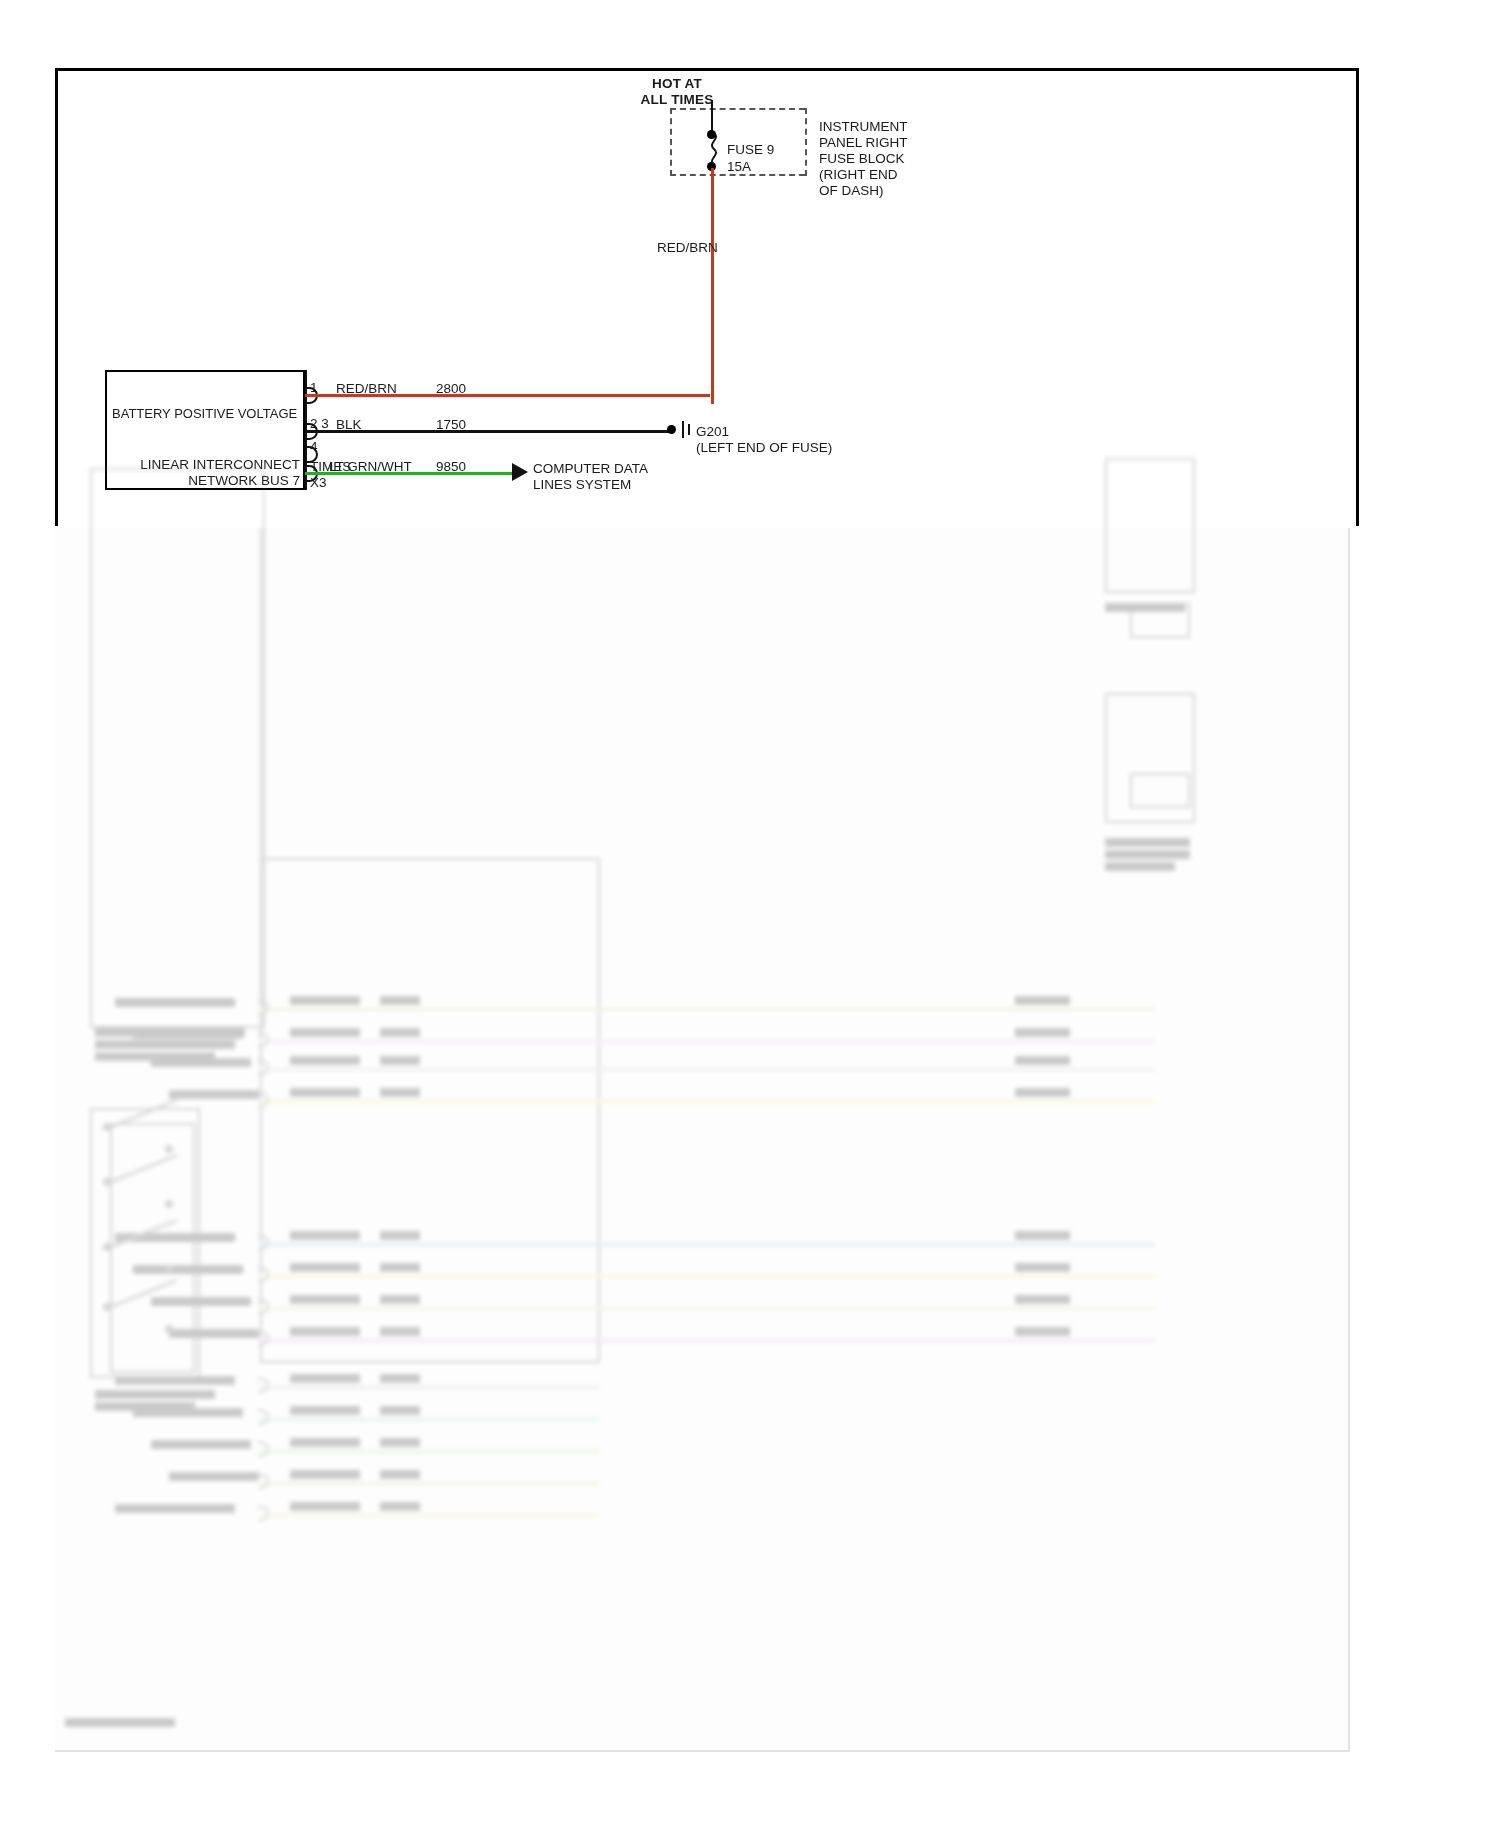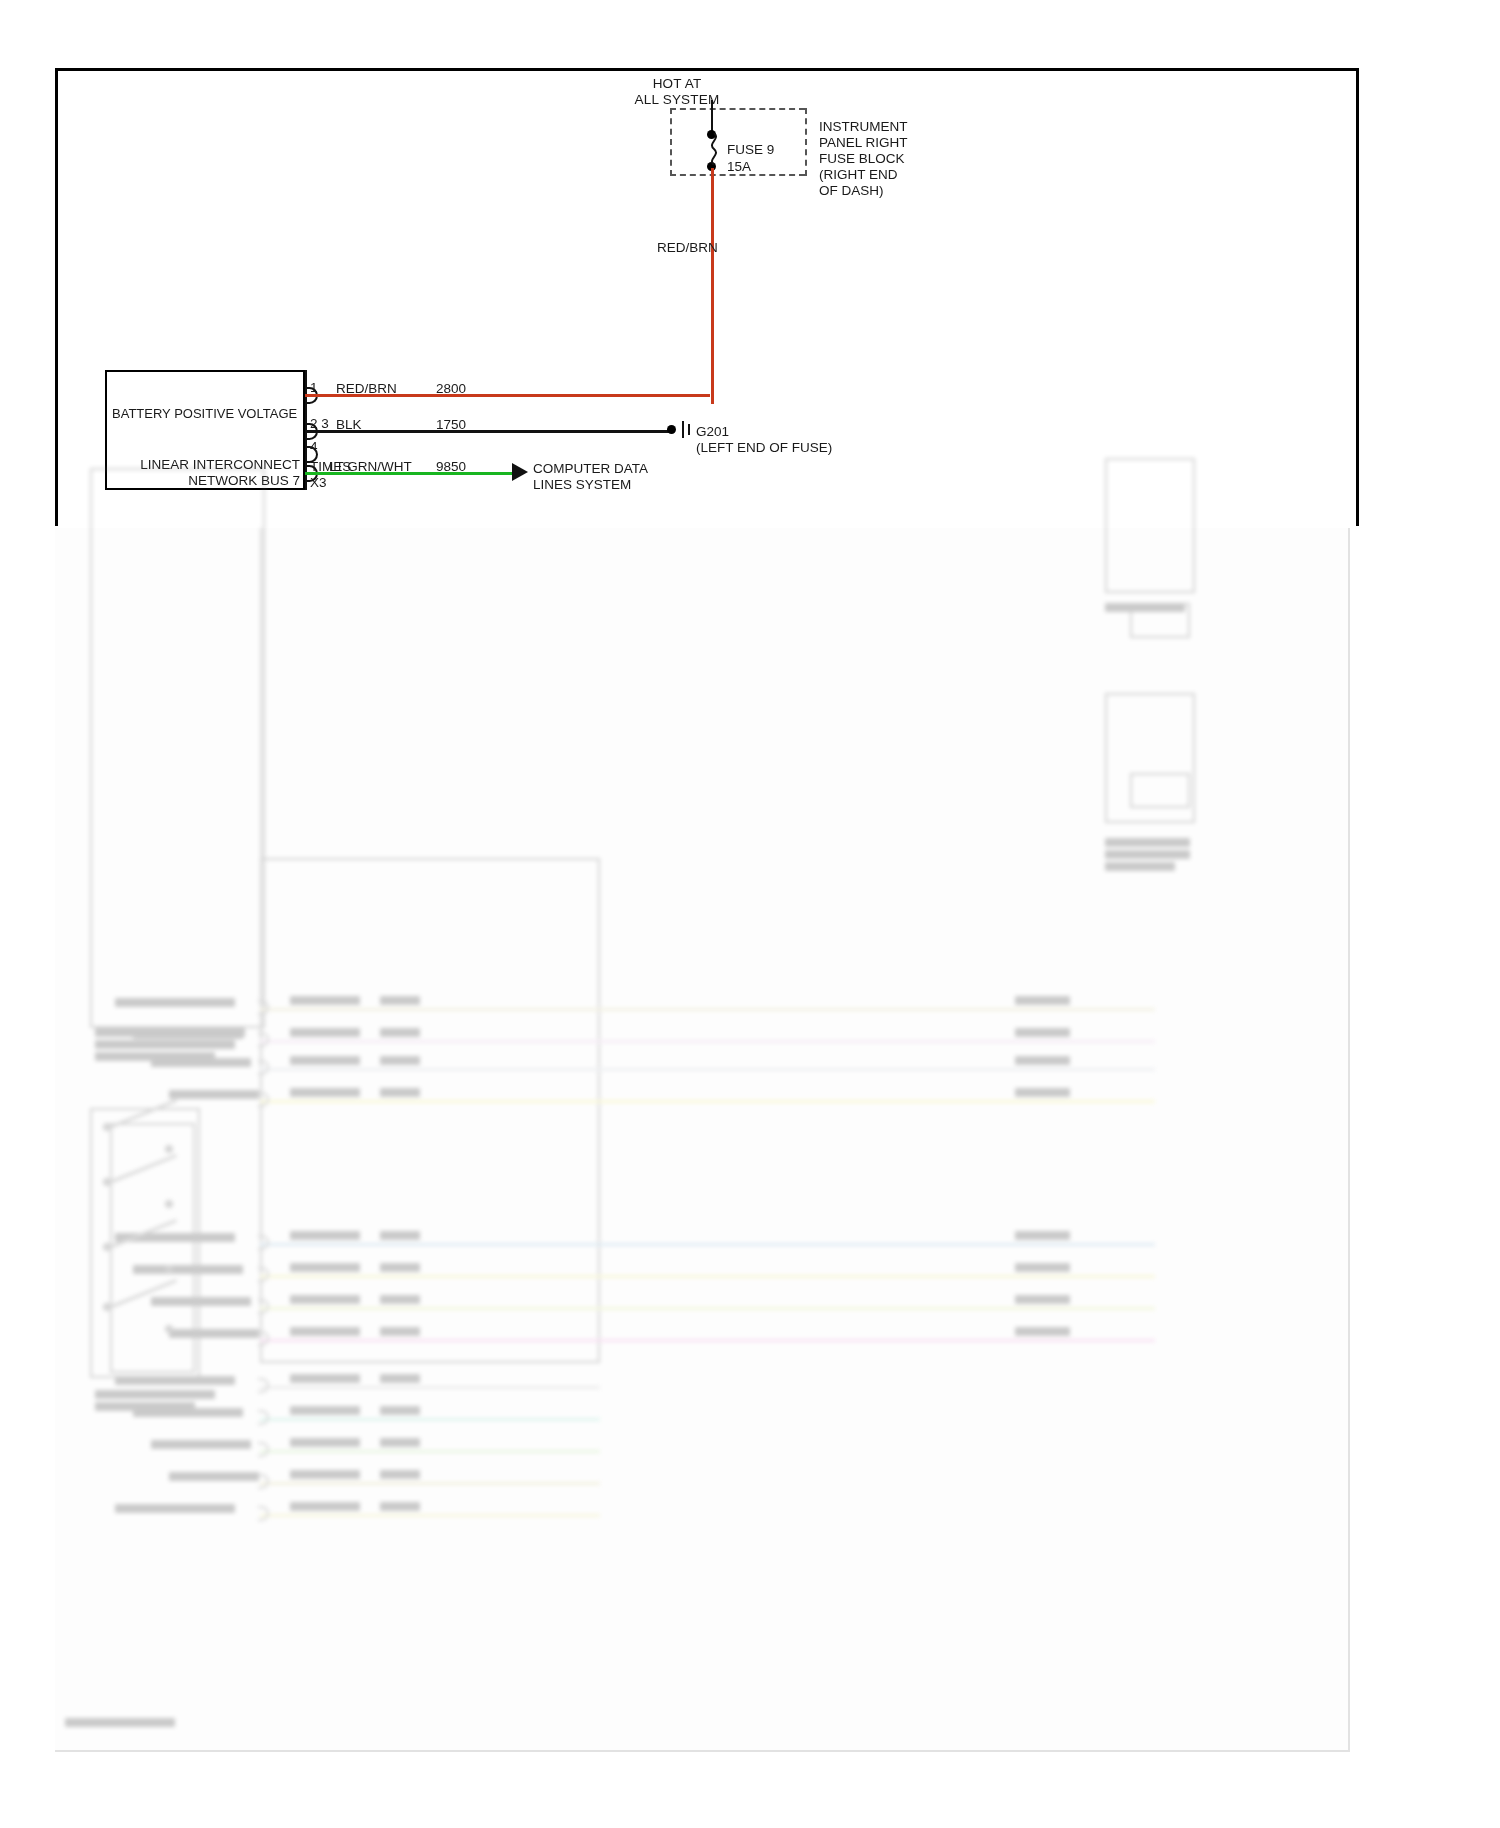--- a/index.html
+++ b/index.html
@@ -18,21 +18,21 @@
 
   
   .wire{position:absolute;height:0;border-top-width:2px;border-top-style:solid;}
   .vwire{position:absolute;width:0;border-left-width:2px;border-left-style:solid;}
   .lbl{position:absolute;white-space:pre;line-height:1.18;}
   .box-solid{position:absolute;border:2px solid #000;box-sizing:border-box;background:transparent;}
   .box-dash{position:absolute;border:2px dashed #555;box-sizing:border-box;background:transparent;}
   .node{position:absolute;width:9px;height:9px;border-radius:50%;background:#000;}
 
   
-  #hot-label{left:617px;top:76px;font-size:13.5px;font-weight:400;text-align:center;width:120px;letter-spacing:.2px;}
+  #hot-label{left:617px;top:76px;font-size:13.5px;font-weight:700;text-align:center;width:120px;letter-spacing:.2px;}
 
   #fuse-dash{left:670px;top:108px;width:135px;height:68px;border-top:none;border-right:none;}
   #fuse-dash-top{position:absolute;left:670px;top:108px;width:135px;height:0;border-top:2px dashed #555;}
   #fuse-dash-right{position:absolute;left:805px;top:108px;width:0;height:68px;border-left:2px dashed #555;}
 
   #fuse-wire-top{left:711px;top:100px;height:34px;border-left-color:#111;}
   #fuse-wire-bot{left:711px;top:168px;height:236px;border-left-color:#c8391b;border-left-width:3px;}
   .fuse-node{left:707px;}
   #fuse-node-a{top:130px;}
   #fuse-node-b{top:162px;}
@@ -89,21 +89,21 @@
   .f-rail{position:absolute;width:2px;background:#888;}
   .f-hook{position:absolute;width:11px;height:15px;border:2px solid #888;border-left:none;border-radius:0 8px 8px 0;box-sizing:border-box;}
   .f-sw-dot{position:absolute;width:8px;height:8px;border-radius:50%;background:#777;}
   .f-sw-arm{position:absolute;height:3px;background:#888;transform-origin:left center;}
 </style>
 </head>
 <body>
 
 <div id="page-frame"></div>
 
-<div class="lbl" id="hot-label"><span>HOT AT</span><br><span>ALL SYSTEM</span></div>
+<div class="lbl" id="hot-label"><span>HOT AT</span><br><span>ALL TIMES</span></div>
 
 <div class="box-dash" id="fuse-dash"></div>
 <div id="fuse-dash-top"></div>
 <div id="fuse-dash-right"></div>
 
 <div class="vwire" id="fuse-wire-top"></div>
 <div class="node fuse-node" id="fuse-node-a"></div>
 <div class="node fuse-node" id="fuse-node-b"></div>
 <svg id="fuse-curve" viewBox="0 0 12 32">
   <path d="M6 0 C 13 6, -1 10, 6 16 C 13 22, -1 26, 6 32" fill="none" stroke="#111" stroke-width="2"></path>

